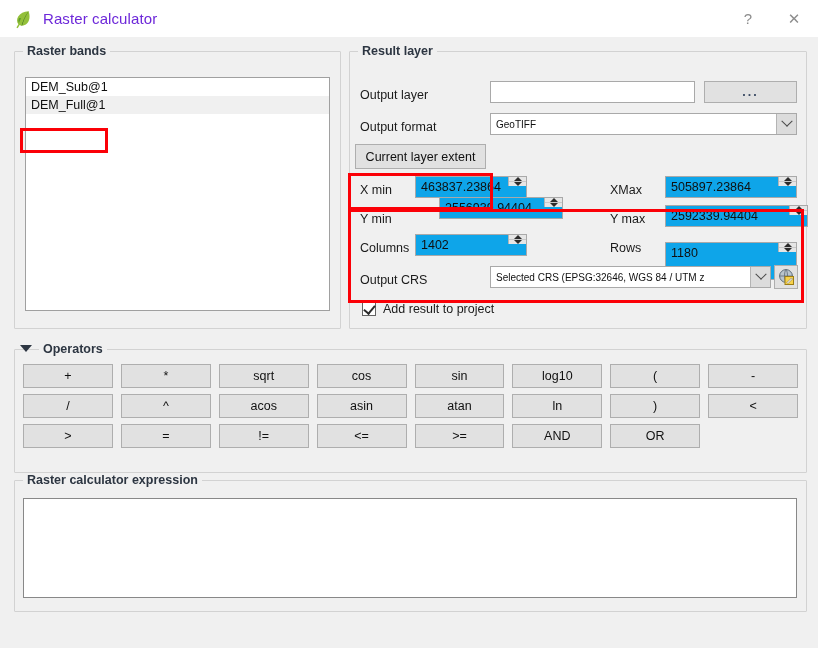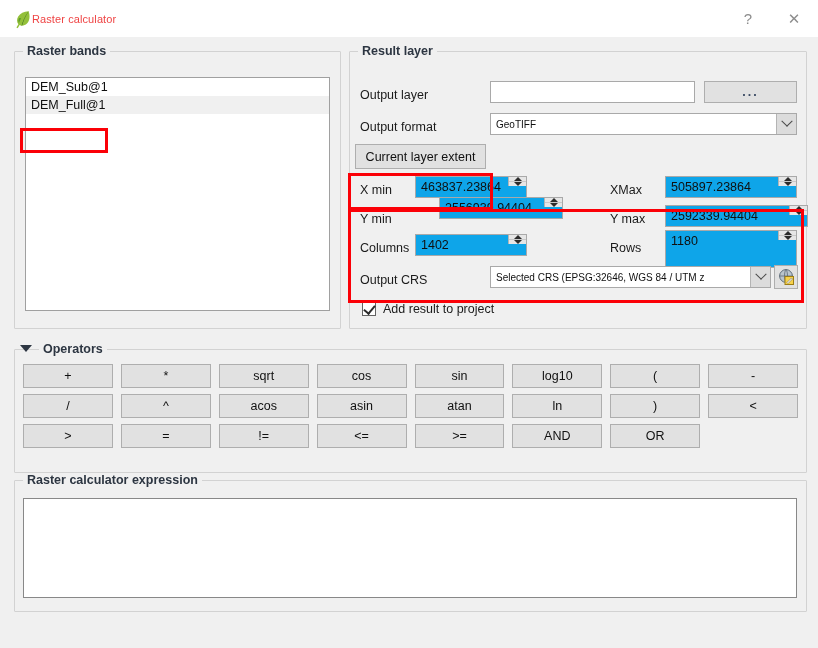--- a/index.html
+++ b/index.html
@@ -25,22 +25,23 @@
     background: #ffffff;
     display: flex;
     align-items: center;
   }
   .title-icon {
     margin-left: 12px;
     width: 20px; height: 20px;
     display: block;
   }
   .title-text {
-    font-size: 11px;
-    color: #ef4444;
+    margin-left: 11px;
+    font-size: 15px;
+    color: #6d28d9;
     letter-spacing: .1px;
   }
   .titlebar-spacer { flex: 1; }
   .tb-btn {
     width: 44px; height: 37px;
     display: flex; align-items: center; justify-content: center;
     color: #8d8d8d;
     font-size: 15px;
   }
   .tb-btn.close { width: 48px; }
@@ -377,21 +378,21 @@
         <div class="sup">
             <i class="tri-up"></i>
           </div>
         <div class="sdn">
             <i class="tri-dn"></i>
           </div>
       </div>
     </div>
 
     <div class="lbl" style="left:260px; top:189px;">Rows</div>
-    <div class="spin" style="left:315px; top:178px; width:132px; height:38px;">
+    <div class="spin" style="left:315px; top:190px; width:132px; height:38px;">
       <div class="stext">1180</div>
       <div class="sbtns">
         <div class="sup">
             <i class="tri-up"></i>
           </div>
         <div class="sdn">
             <i class="tri-dn"></i>
           </div>
       </div>
     </div>

